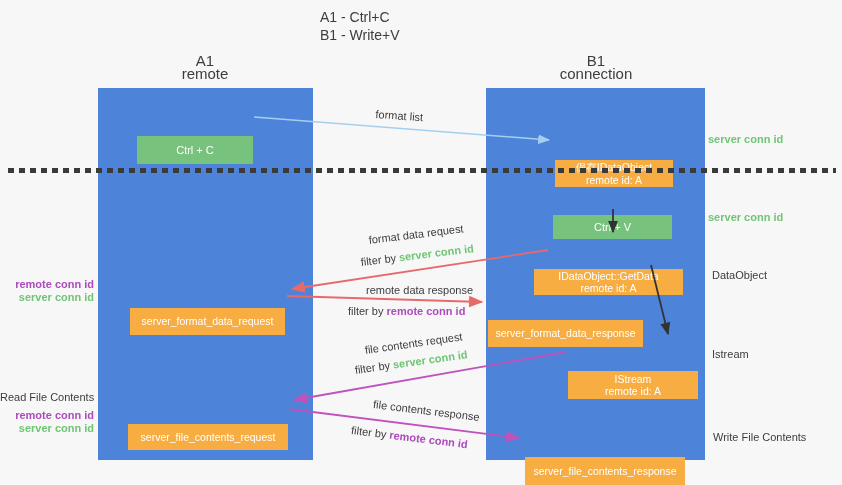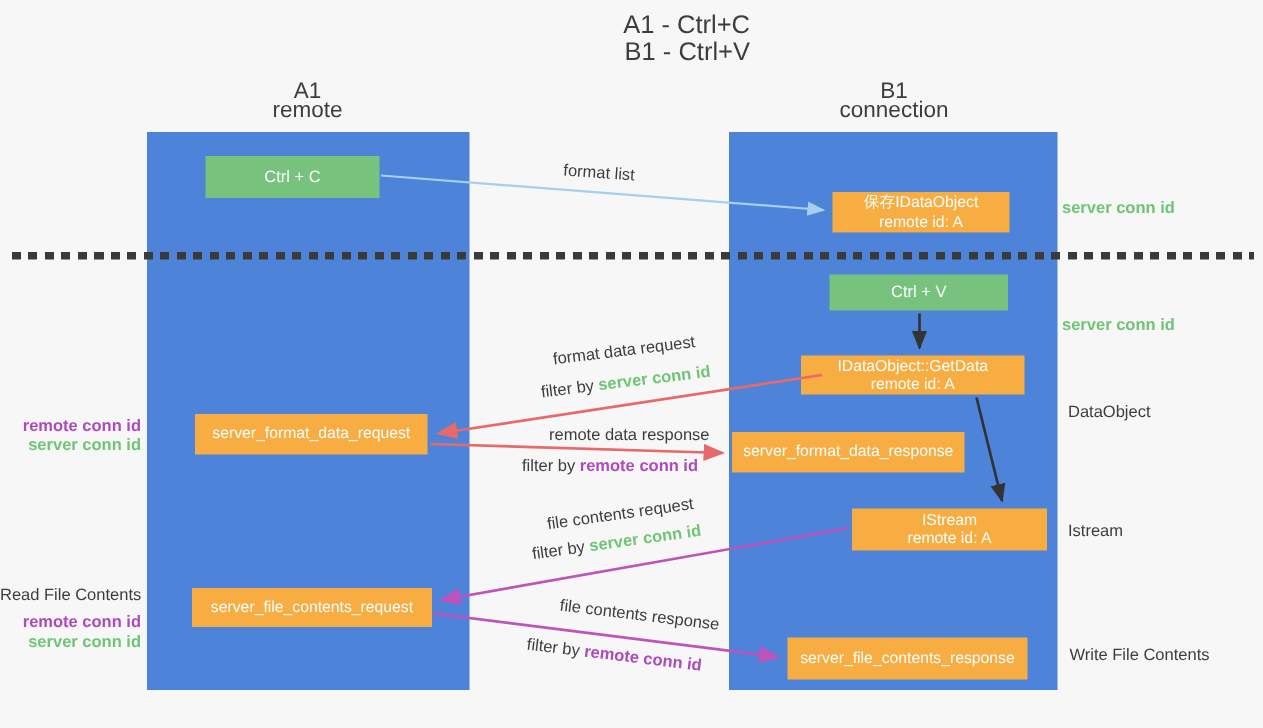--- a/index.html
+++ b/index.html
@@ -1,36 +1,36 @@
 <!DOCTYPE html>
 <html style="--bg: #f7f7f8; --lane-blue: #4d84d9; --box-green: #77c37e; --box-orange: #f7ad42; --text-dark: #3d3d3d; --green-label: #6fc573; --purple-label: #ad4bbd; --arrow-red: #e8696a; --arrow-magenta: #bd53bb; --arrow-blue: #a5cfee; --arrow-black: #333333; --dotted-line: #3a3a3a;"><head>
 <meta charset="utf-8">
 <style>
   * { margin:0; padding:0; box-sizing:border-box; }
   html,body { background:#f7f7f8; }
   body { font-family:"Liberation Sans", sans-serif; }
   #canvas { position:relative; width:842px; height:485px; background:var(--bg,#f7f7f8); overflow:hidden; }
 
-  .title { position:absolute; left:320px; top:8px; width:180px; text-align:right;
-           font-size:17px; line-height:18px; color:var(--text-dark,#3d3d3d); }
+  .title { position:absolute; left:320px; top:8px; width:180px; text-align:left;
+           font-size:14px; line-height:18px; color:var(--text-dark,#3d3d3d); }
 
   .lane { position:absolute; top:88px; height:372px; background:var(--lane-blue,#4d84d9); }
   #lane-a { left:98px; width:215px; }
   #lane-b { left:486px; width:219px; }
 
   .lane-header { position:absolute; top:54px; width:110px; text-align:center;
                  font-size:15px; line-height:13px; color:var(--text-dark,#3d3d3d); }
   #hdr-a { left:150px; }
   #hdr-b { left:541px; }
 
   .separator { position:absolute; left:8px; top:168px; width:828px; height:5px;
                background:repeating-linear-gradient(to right, var(--dotted-line,#3a3a3a) 0 6px, transparent 6px 11px); z-index:7; }
 
   .box { position:absolute; display:flex; flex-direction:column; align-items:center; justify-content:center;
-         color:#ffffff; text-align:left; z-index:4; }
+         color:#ffffff; text-align:left; z-index:4;margin-top:32px; }
   .box.green  { background:var(--box-green,#77c37e); font-size:11px; }
   .box.orange { background:var(--box-orange,#f7ad42); font-size:10.5px; }
   .box .ln { line-height:12.5px; white-space:nowrap; }
 
   #node-ctrl-c      { left:137px; top:104px; width:116px; height:28px; }
   #node-save-obj    { left:555px; top:128px; width:118px; height:27px; }
   #node-ctrl-v      { left:553px; top:183px; width:119px; height:24px; }
   #node-getdata     { left:534px; top:237px; width:149px; height:26px; }
   #node-format-req  { left:130px; top:276px; width:155px; height:27px; }
   #node-format-resp { left:488px; top:288px; width:155px; height:27px; }
@@ -58,21 +58,21 @@
   .side-left  { position:absolute; left:0; width:94px; text-align:right; z-index:8;
                 font-size:11px; line-height:12.5px; white-space:nowrap; }
 </style>
 </head>
 <body>
 
 <div id="canvas">
 
   <div class="title">
     <div>A1 - Ctrl+C</div>
-    <div>B1 - Ctrl+V</div>
+    <div>B1 - Write+V</div>
   </div>
 
   <div class="lane-header" id="hdr-a">
     <div>A1</div>
     <div>remote</div>
   </div>
   <div class="lane-header" id="hdr-b">
     <div>B1</div>
     <div>connection</div>
   </div>

